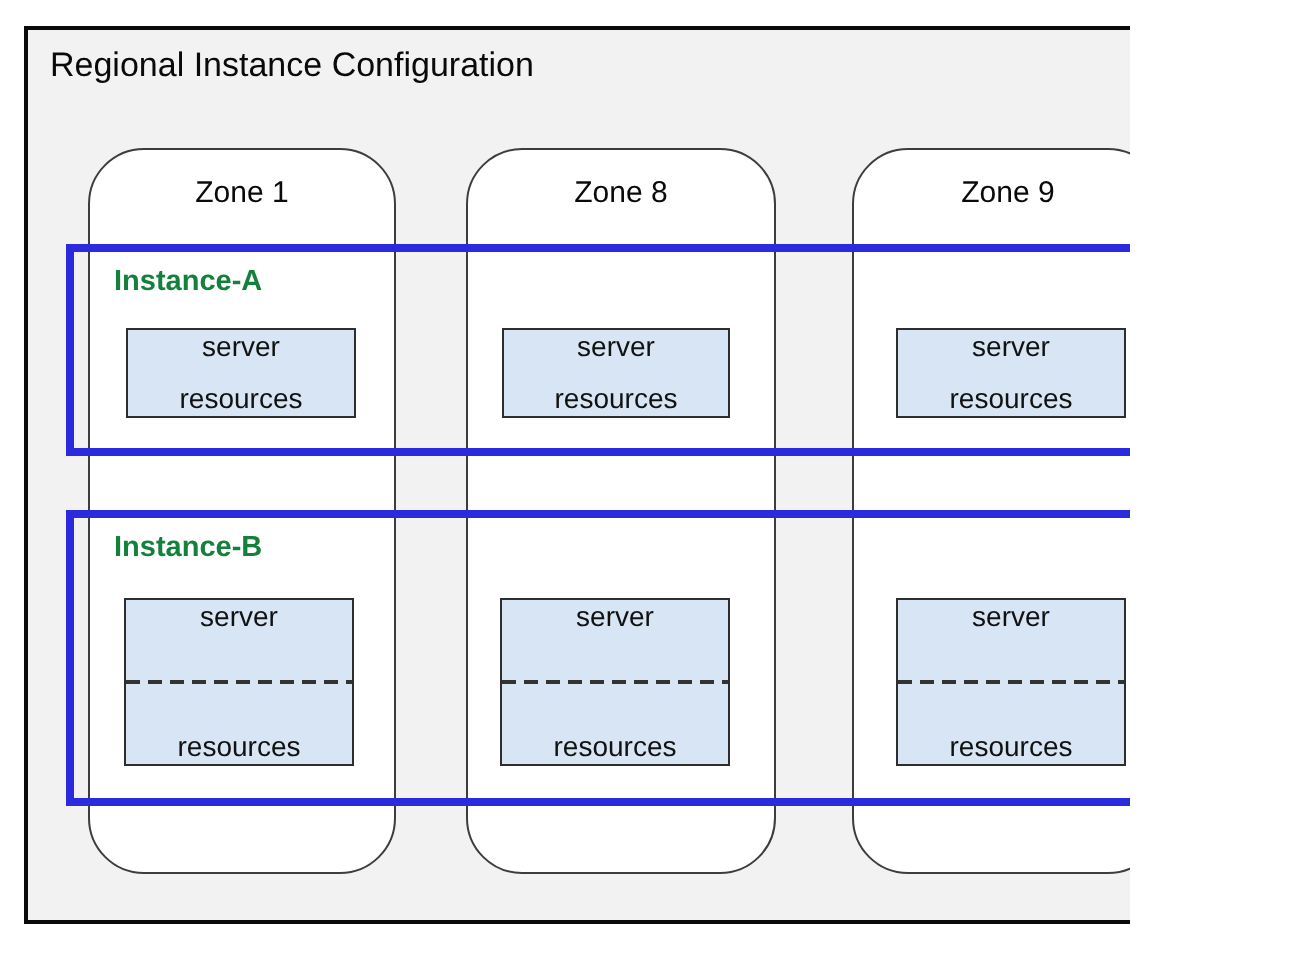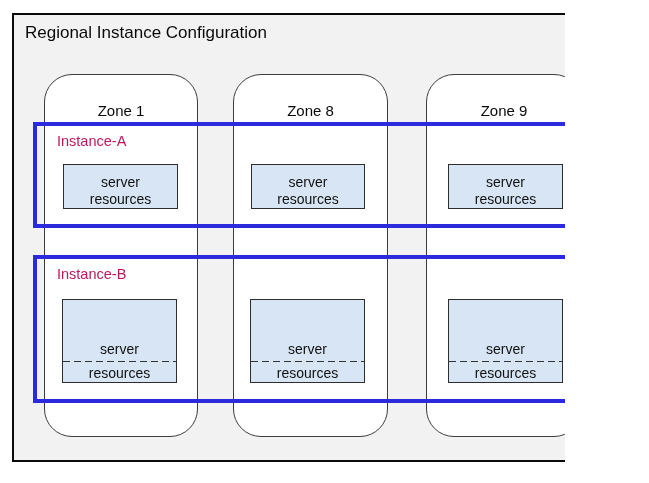--- a/index.html
+++ b/index.html
@@ -44,54 +44,54 @@
     border-radius: 28px;
     box-sizing: border-box;
     z-index: 1;
   }
   .zone-1 { left: 44px;  width: 154px; }
   .zone-2 { left: 233px; width: 155px; }
   .zone-3 { left: 426px; width: 156px; }
   .zone-label {
     display: block;
     text-align: center;
-    margin-top: 27px;
+    margin-top: 13px;
     font-size: 15px;
     color: #0a0a0a;
   }
   .instance {
     position: absolute;
     left: 33px;
     width: 556px;
     border: 4px solid #2b2bdd;
     box-sizing: border-box;
     background: transparent;
     z-index: 2;
   }
   .instance-a { top: 122px; height: 106px; }
   .instance-b { top: 255px; height: 148px; }
   .instance-label {
     position: absolute;
     left: 20px;
     top: 7px;
-    color: #be185d;
-    font-weight: normal;
+    color: #15803d;
+    font-weight: bold;
     font-size: 14.5px;
     white-space: nowrap;
   }
   .resbox {
     position: absolute;
     background: #d7e5f4;
     border: 1px solid #2e2e2e;
     box-sizing: border-box;
     z-index: 3;
     display: flex;
     flex-direction: column;
     align-items: center;
-    justify-content: flex-end;
+    justify-content: space-between;
     font-size: 14px;
     line-height: 17px;
     color: #111111;
     text-align: center;
   }
   .resbox-a { top: 164px; height: 45px; }
   .resbox-b { top: 299px; height: 84px; }
   .pos-a1 { left: 63px;  width: 115px; }
   .pos-a2 { left: 251px; width: 114px; }
   .pos-a3 { left: 448px; width: 115px; }

